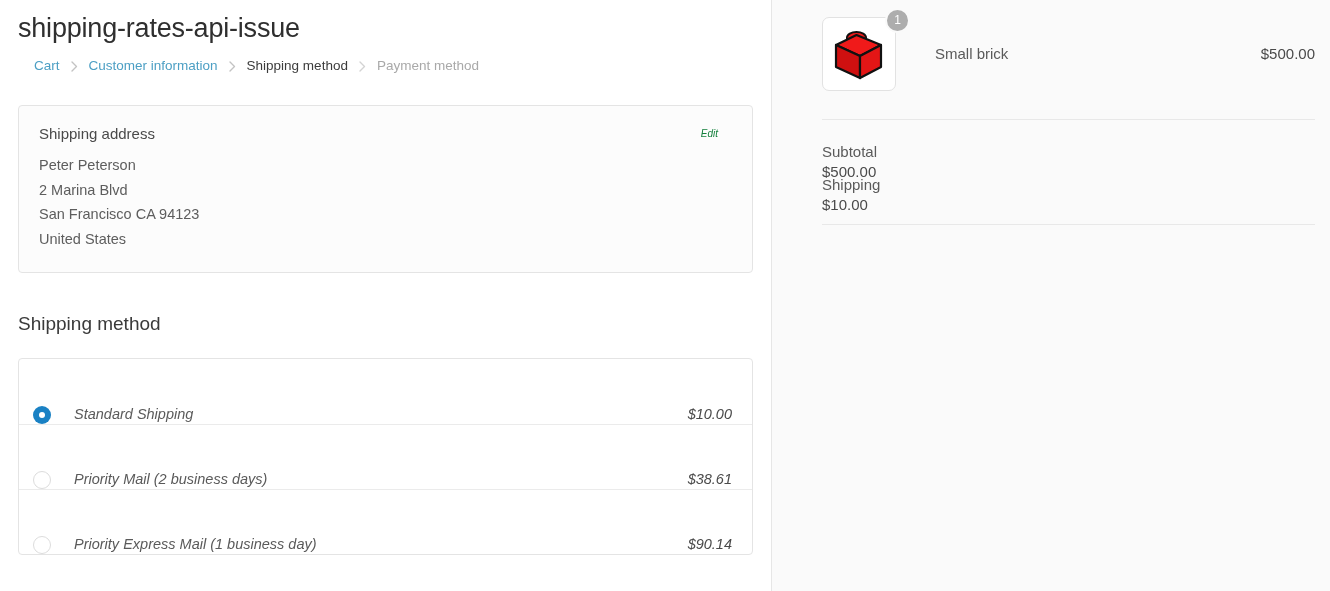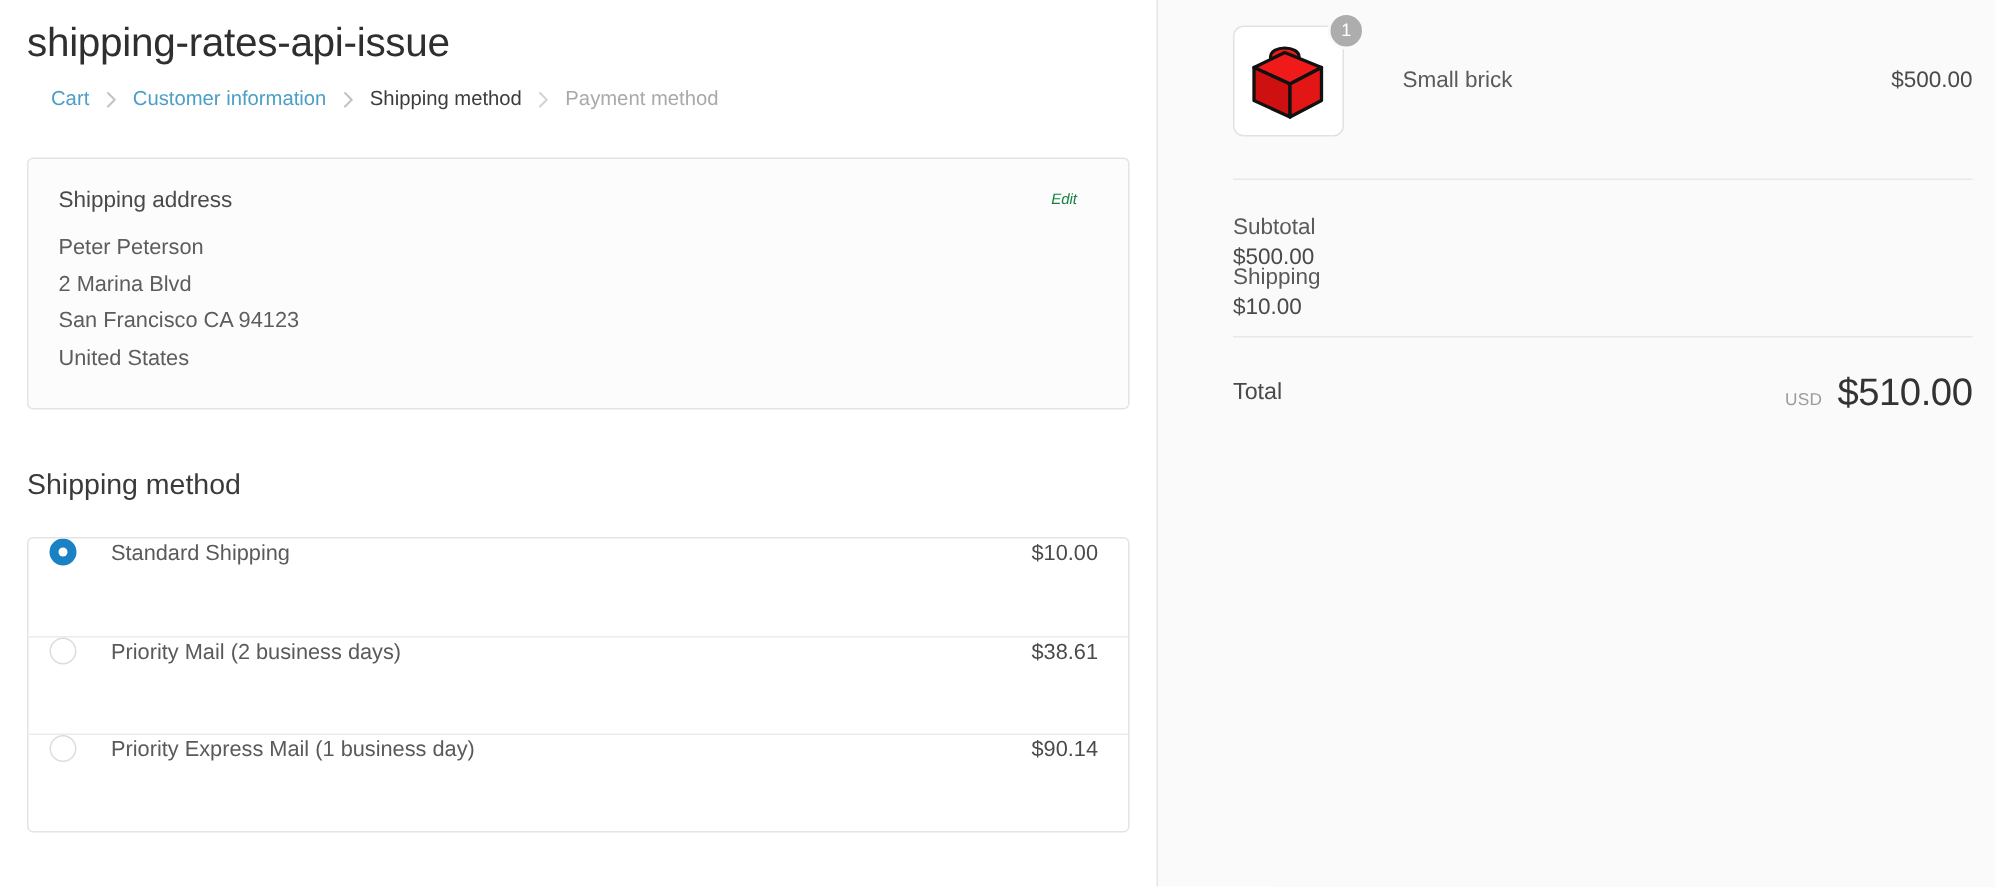--- a/index.html
+++ b/index.html
@@ -113,25 +113,26 @@
 
   .methods-card {
     margin-top: 22px;
     border: 1px solid #e4e4e4;
     border-radius: 4px;
     background: #ffffff;
     overflow: hidden;
   }
   .method-row {
     display: flex;
-    align-items: flex-start;
+    align-items: flex-end;
     height: 65px;
     padding: 0 20px 0 14px;
     border-top: 1px solid #ebebeb;
     cursor: pointer;
+    font-style: italic;
   }
   .method-row:first-child { border-top: none; }
 
   .radio {
     width: 18px; height: 18px;
     border-radius: 50%;
     flex: 0 0 18px;
     border: 1.5px solid #dcdcdc;
     background: #ffffff;
     position: relative;
@@ -385,22 +386,15 @@
         <span class="total-value">$500.00</span>
       </div>
       <div class="total-row">
         <span class="total-label">Shipping</span>
         <span class="total-value">$10.00</span>
       </div>
     </div>
 
     <div class="hr2"></div>
 
-    <div class="grand-row">
-      <span class="grand-label">Total</span>
-      <span class="grand-right">
-        <span class="grand-currency">USD</span>
-        <span class="grand-amount">$510.00</span>
-      </span>
-    </div>
 
   </div>
 </div>
 
 </body></html>

